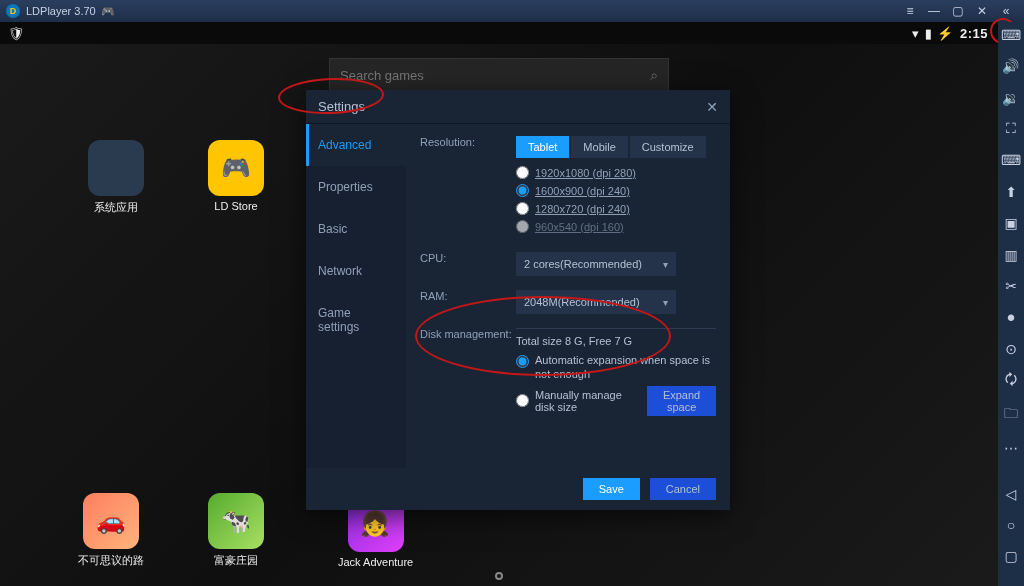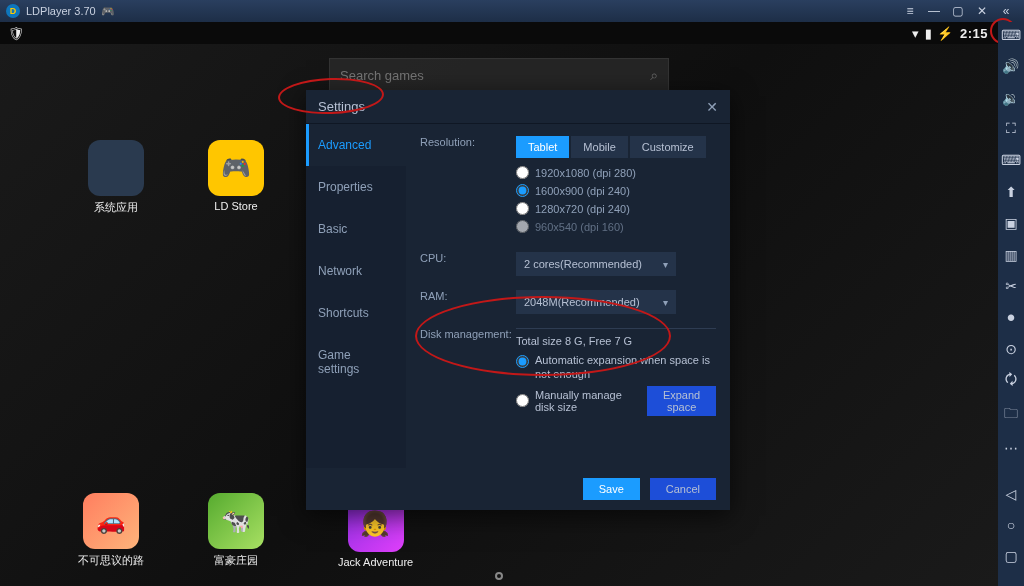--- a/index.html
+++ b/index.html
@@ -43,21 +43,21 @@
 .modal-nav .item { padding: 14px 12px; cursor: pointer; color: #8fa0b8; }
 .modal-nav .item.active { color: #1b9cff; border-left: 3px solid #1b9cff; background: #192434; padding-left: 9px; }
 .modal-content { flex: 1; padding: 12px 14px; font-size: 11px; overflow: hidden; position: relative; }
 .row { display: flex; margin-bottom: 14px; }
 .row-label { width: 96px; color: #8fa0b8; }
 .row-body { flex: 1; }
 .seg { display: inline-flex; }
 .seg button { background: #243349; border: none; color: #b6c0d3; padding: 5px 12px; font-size: 11px; cursor: pointer; margin-right: 2px; }
 .seg button.active { background: #1b9cff; color: #fff; }
 .radio-list { margin-top: 8px; }
-.radio-list label { display: flex; align-items: center; gap: 6px; margin: 5px 0; font-size: 11px; color: #8fa0b8; cursor: pointer; }
+.radio-list label { display: flex; align-items: center; gap: 6px; margin: 5px 0; font-size: 11px; color: #8fa0b8; cursor: pointer; text-decoration: underline; }
 .radio-list input { accent-color: #1b9cff; }
 .select { width: 160px; height: 24px; background: #243349; display: flex; align-items: center; padding: 0 8px; cursor: pointer; justify-content: space-between; font-size: 11px; }
 .select .chev { font-size: 10px; color: #8fa0b8; }
 .btn { background: #1b9cff; color: #fff; border: none; padding: 5px 16px; font-size: 11px; cursor: pointer; }
 .btn-secondary { background: #1d4ed8; color: #b6c0d3; }
 .modal-footer { padding: 10px 14px; display: flex; justify-content: flex-end; gap: 10px; }
 
 
 .anno { position: absolute; border: 2px solid #c21818; border-radius: 50%; pointer-events: none; }
 .anno-adv { top: 78px; left: 278px; width: 106px; height: 36px; transform: rotate(-2deg); }
@@ -156,21 +156,20 @@
     <div class="modal-header">
       <span>Settings</span>
       <span class="close">✕</span>
     </div>
     <div class="modal-body">
       <div class="modal-nav">
         <div class="item active">Advanced</div>
         <div class="item">Properties</div>
         <div class="item">Basic</div>
         <div class="item">Network</div>
-        <div class="item">Shortcuts</div>
         <div class="item">Game settings</div>
       </div>
       <div class="modal-content">
         <div class="row">
           <div class="row-label">Resolution:</div>
           <div class="row-body">
             <div class="seg">
               <button class="active">Tablet</button>
               <button>Mobile</button>
               <button>Customize</button>

